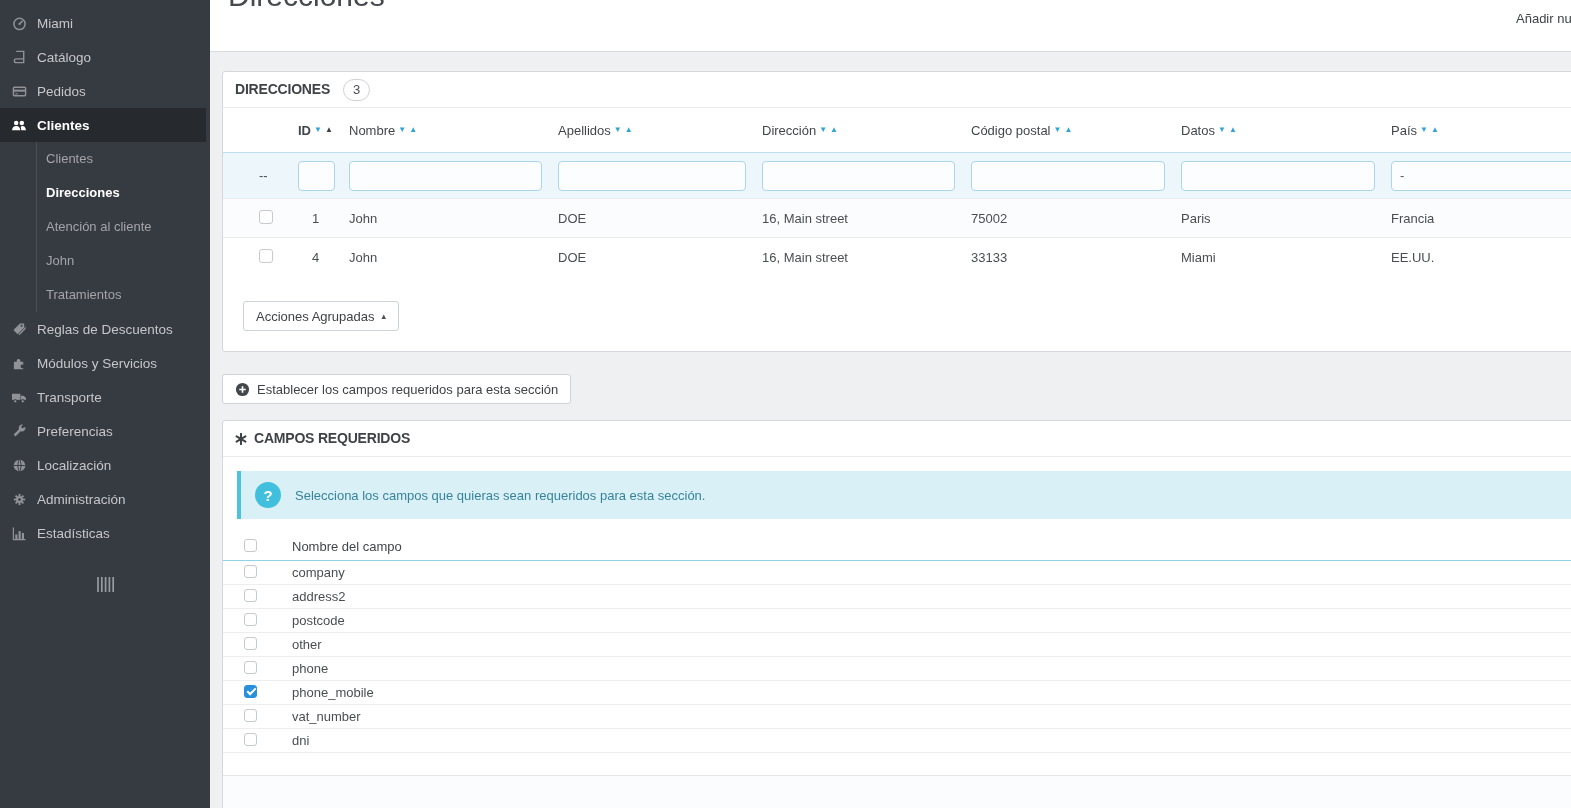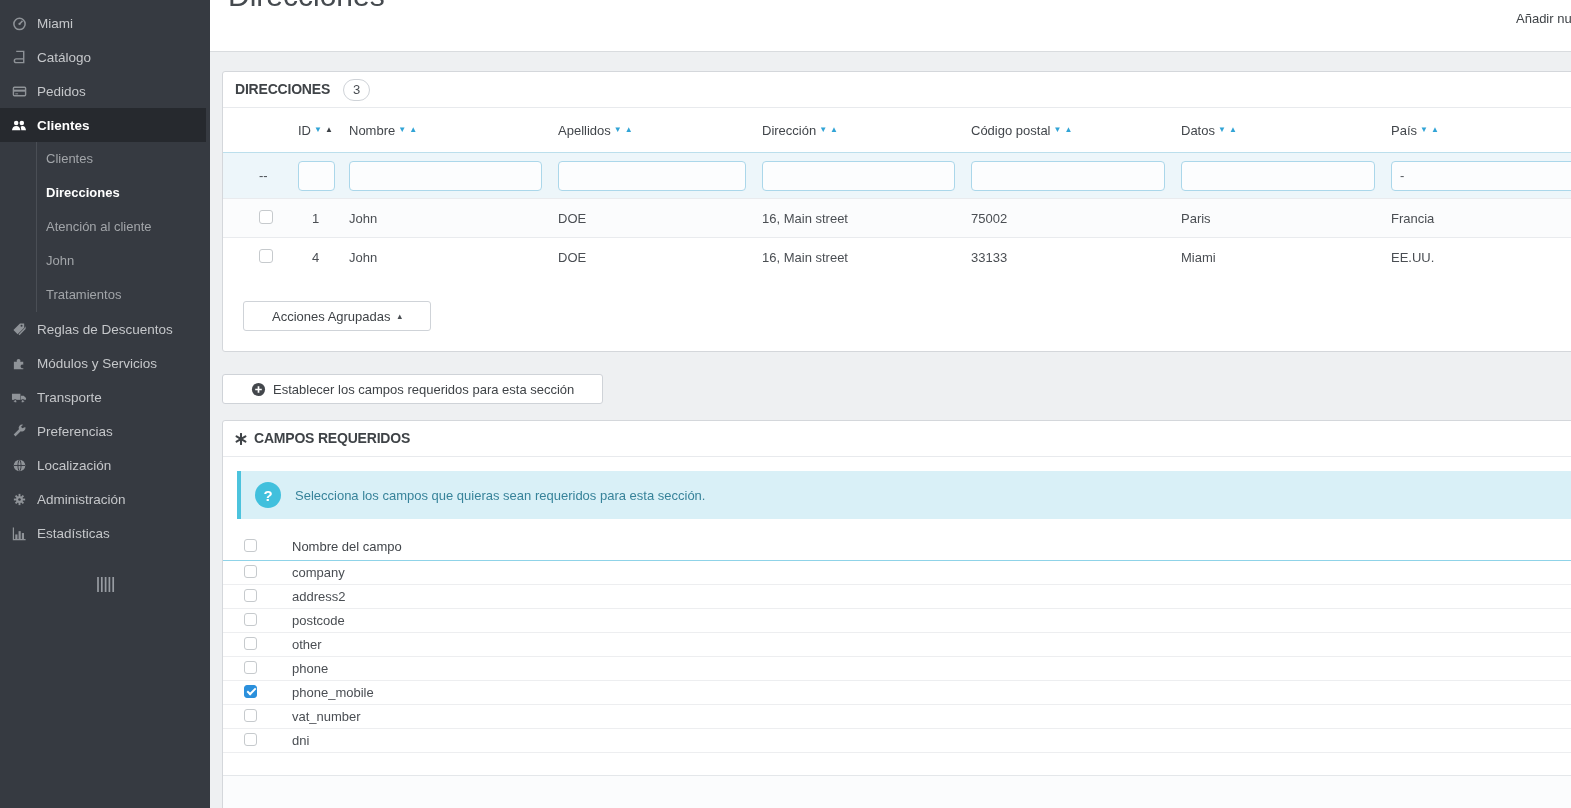--- a/index.html
+++ b/index.html
@@ -29,36 +29,36 @@
 
   .panel{margin-left:12px;width:1390px;background:#fff;border:1px solid #d4d7db;border-radius:3px}
   .p-head{height:36px;line-height:35px;padding-left:12px;border-bottom:1px solid #e8eaed;font-weight:bold;font-size:14px;color:#3f4347;letter-spacing:-0.2px;display:flex;align-items:center;gap:7px}
   .badge{display:inline-block;margin-left:6px;padding:0 9px;height:22px;line-height:20px;border:1px solid #cfd3d8;border-radius:11px;background:#fff;font-size:13px;font-weight:normal;color:#4a4e53}
 
   
   .t-grid{display:grid;grid-template-columns:39px 51px 209px 204px 209px 210px 210px 230px;padding-left:36px;align-items:center}
   .th-row{height:44px}
   .th{display:flex;align-items:center;gap:3px;color:#42464b}
   .th .lbl{cursor:pointer}
-  .th.sorted .lbl{font-weight:normal}
+  .th.sorted .lbl{font-weight:bold}
   .arr{font-style:normal;font-size:8px;line-height:1;color:#31a4d6;cursor:pointer}
   .arr.checked{color:#3c4146}
   .filter-row{background:#edf6fa;border-top:1px solid #bcdfec;height:46px}
   .dashes{color:#4a4e53}
   .f-input{height:30px;border:1px solid #abd7ea;border-radius:4px;background:#fcfdfe;width:calc(100% - 16px);outline:none;padding:0 6px;font-family:inherit;font-size:13px;color:#4a4e53}
   .f-input.id{width:37px}
   .f-select{height:30px;border:1px solid #abd7ea;border-radius:4px;background:#fcfdfe;width:230px;line-height:28px;padding-left:8px;color:#55595e;cursor:pointer}
   .t-row{height:39px;border-top:1px solid #e9ebee;color:#4a4e53;cursor:pointer}
   .t-row.odd{background:#fbfcfd}
   .pad-id{padding-left:14px}
   .cb{display:inline-block;width:14px;height:14px;border:1px solid #c6cacd;border-radius:3px;background:#fff;cursor:pointer;position:relative}
   .cb.checked{background:#2b90dc;border-color:#2b90dc}
   .cb.checked:after{content:"";position:absolute;width:7px;height:3px;border-left:2px solid #fff;border-bottom:2px solid #fff;transform:rotate(-45deg);left:2px;top:3px}
   .bulk{padding:25px 0 20px 20px}
-  .btn{display:inline-flex;align-items:center;height:30px;padding:0 28px;background:#fff;border:1px solid #cfd3d8;border-radius:3px;color:#3f4347;font-size:13px;cursor:pointer;font-family:inherit;gap:7px}
+  .btn{display:inline-flex;align-items:center;height:30px;padding:0 12px;background:#fff;border:1px solid #cfd3d8;border-radius:3px;color:#3f4347;font-size:13px;cursor:pointer;font-family:inherit;gap:7px}
   .caret{font-style:normal;font-size:9px;color:#4a4e53}
   .set-required{margin:22px 0 16px 12px}
 
   
   .alert{margin:14px;display:flex;align-items:center;background:#d9f0f7;border-left:4px solid #4cc3dd;padding:11px 14px;color:#37839a}
   .q-icon{flex:0 0 26px;width:26px;height:26px;border-radius:50%;background:#41c0dd;color:#fff;font-weight:bold;font-size:15px;display:flex;align-items:center;justify-content:center;margin-right:14px}
   .fields{margin-top:6px}
   .f-grid{display:grid;grid-template-columns:48px 1fr;padding-left:21px;align-items:center}
   .fh-row{height:28px;border-bottom:1px solid #8fd3e8;color:#42464b}
   .f-row{height:24px;border-bottom:1px solid #edeef0;color:#4a4e53}

